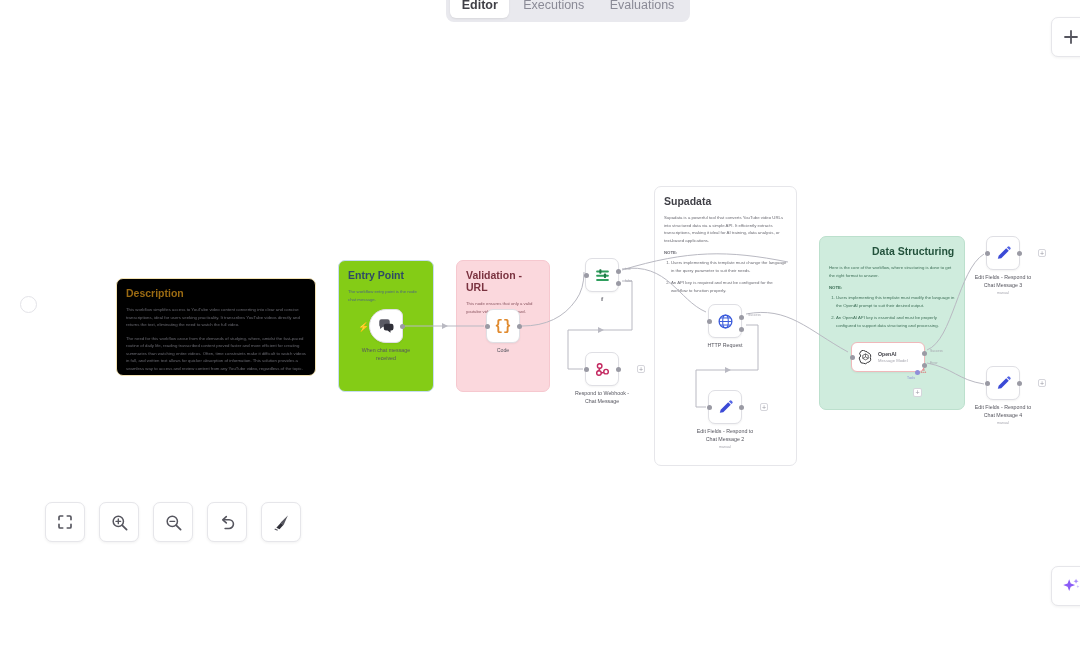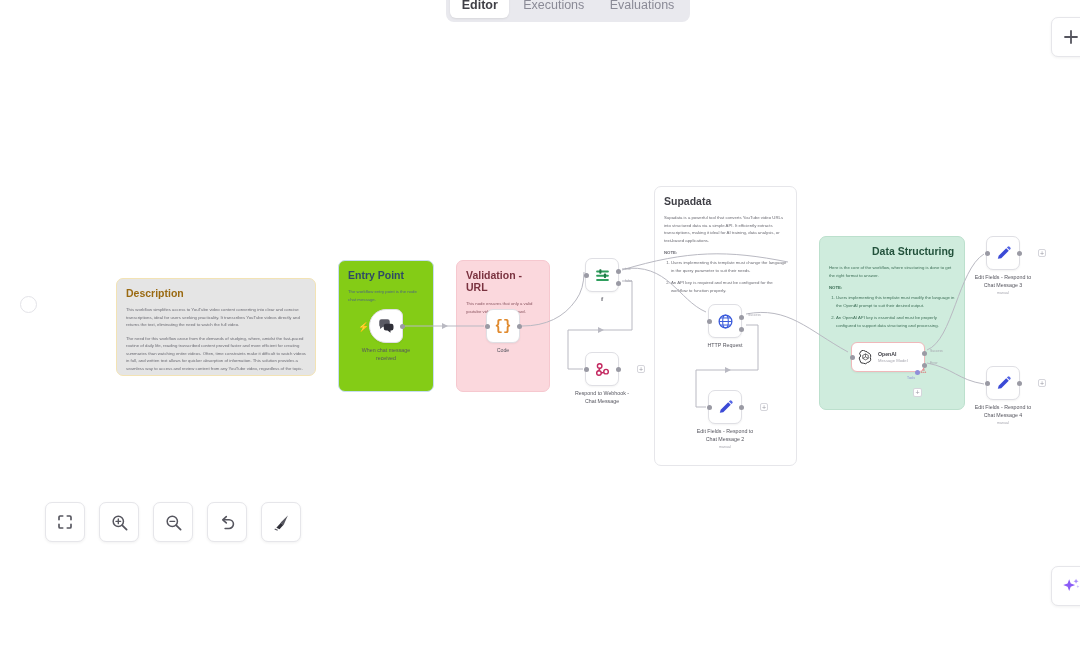--- a/index.html
+++ b/index.html
@@ -78,21 +78,21 @@
     padding-left: 7px;
     font-size: 4.3px;
     line-height: 1.75;
     color: #6b6b73;
   }
   .sticky ol li { margin-bottom: 5px; }
   .note-label { font-size: 4.3px; font-weight: 700; color: #6b6b73; margin: 0 0 4px 0; }
 
   #sticky-description {
     left: 88px; top: 278px; width: 200px; height: 98px;
-    background: #e5e5e5;
+    background: #000000;
     border: 1px solid #f3e3b4;
   }
   #sticky-description .sticky-title { color: #9a6a12; }
 
   #sticky-supadata {
     left: 626px; top: 186px; width: 143px; height: 280px;
     background: #ffffff;
     border: 1px solid #e6e6ea;
   }
   #sticky-supadata .sticky-title { color: #3f3f46; }

